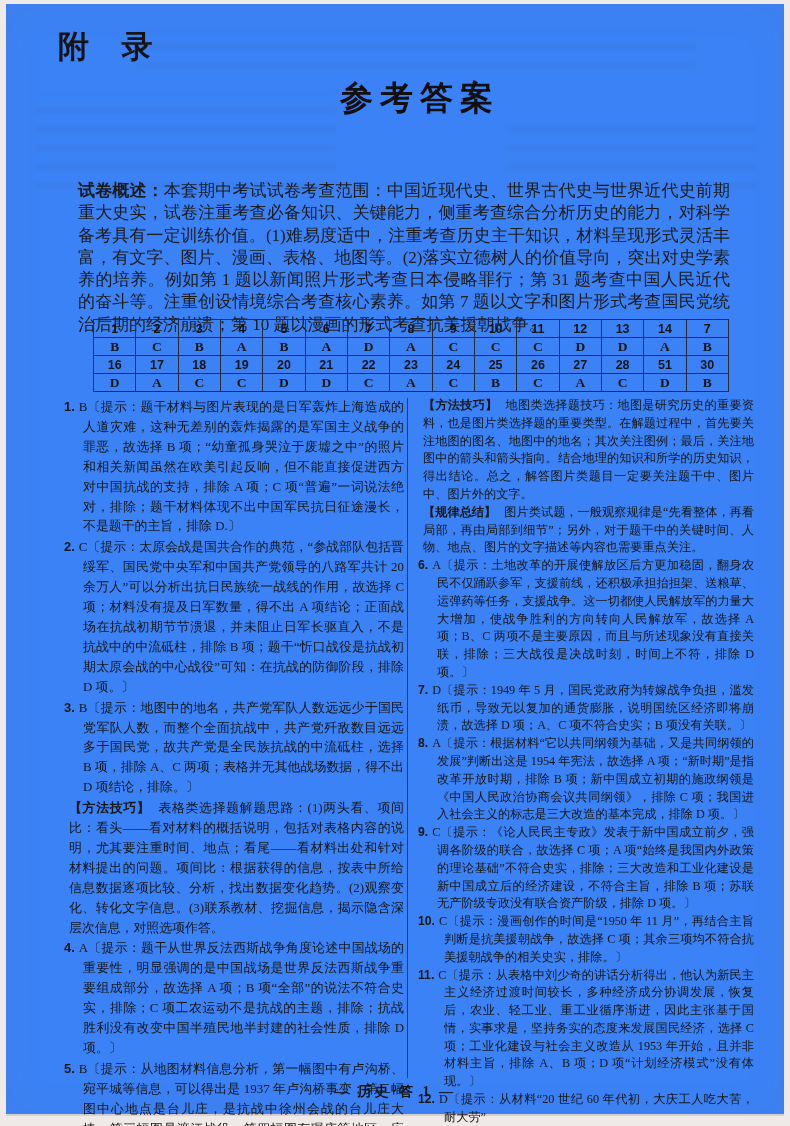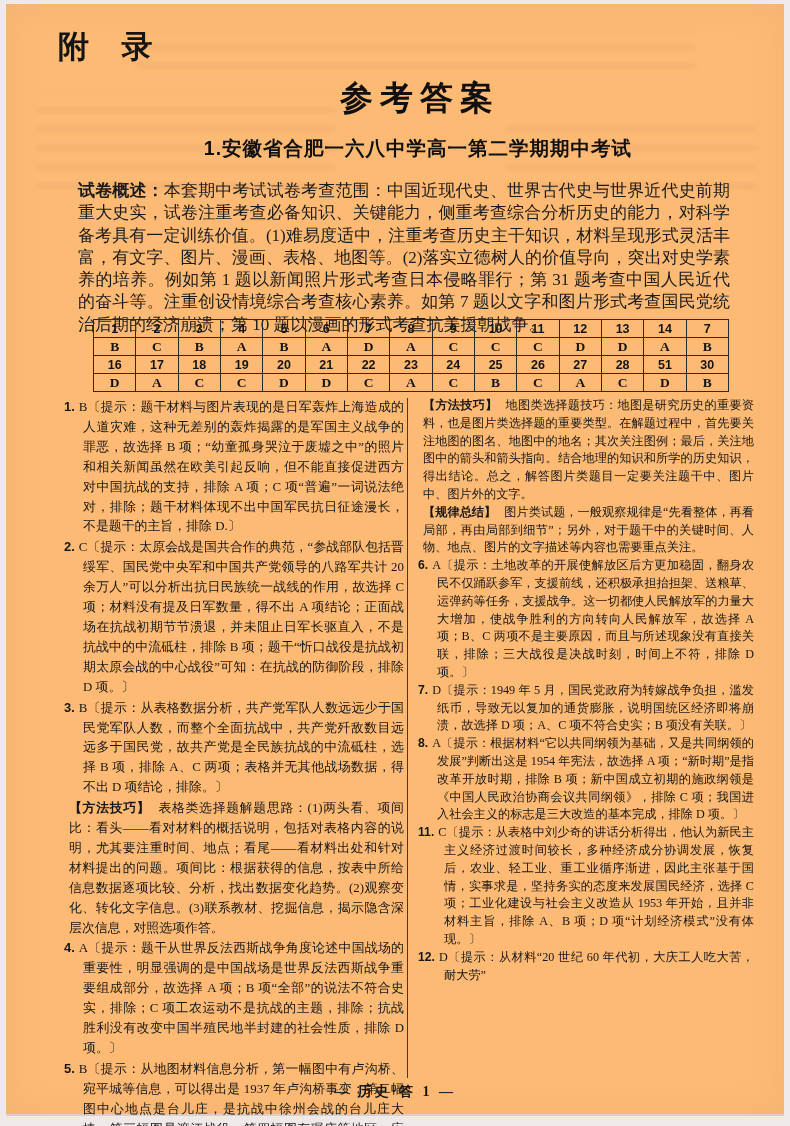--- a/index.html
+++ b/index.html
@@ -5,21 +5,21 @@
   html, body {
     margin: 0; padding: 0;
     width: 790px; height: 1126px;
     overflow: hidden;
     background: #efe9e7;
     font-family: "Liberation Serif", serif;
   }
   .page {
     position: absolute;
     left: 6px; top: 4px; right: 6px; bottom: 10px;
-    background: #fdba74;
+    background: #3b82f6;
     box-shadow: inset 0 -2px 0 #d8d0ce, inset 0 0 40px rgba(120,105,100,0.08);
   }
   
   .bleed {
     position: absolute;
     background: repeating-linear-gradient(0deg,
       transparent 0 13px, rgba(70,60,58,0.10) 13px 19px);
     filter: blur(2px);
     opacity: .55;
     pointer-events: none;
@@ -116,21 +116,20 @@
 <div class="page">
 
   <div class="bleed" style="left:130px; top:26px; width:560px; height:52px;"></div>
   <div class="bleed" style="left:30px; top:88px; width:300px; height:110px;"></div>
   <div class="bleed" style="left:500px; top:118px; width:250px; height:80px;"></div>
 
   <div class="corner-label">附 录</div>
 
   <div class="main-title">参考答案</div>
 
-  <div class="section-title">1.安徽省合肥一六八中学高一第二学期期中考试</div>
 
   <div class="overview">
     <span class="ov-label">试卷概述：</span><span>本套期中考试试卷考查范围：中国近现代史、世界古代史与世界近代史前期重大史实，试卷注重考查必备知识、关键能力，侧重考查综合分析历史的能力，对科学备考具有一定训练价值。(1)难易度适中，注重考查历史主干知识，材料呈现形式灵活丰富，有文字、图片、漫画、表格、地图等。(2)落实立德树人的价值导向，突出对史学素养的培养。例如第 1 题以新闻照片形式考查日本侵略罪行；第 31 题考查中国人民近代的奋斗等。注重创设情境综合考查核心素养。如第 7 题以文字和图片形式考查国民党统治后期的经济崩溃；第 10 题以漫画的形式考查抗美援朝战争。</span>
   </div>
 
   <table class="answers">
     <tbody>
         <tr class="num-row">
           <td>1</td>
           <td>2</td>
@@ -200,30 +199,32 @@
           <td>B</td>
         </tr>
       </tbody>
   </table>
 
   <div class="columns-divider"></div>
 
   <div class="col col-left">
       <p class="item"><span class="num">1.</span><span class="lead">B〔提示：</span><span class="body">题干材料与图片表现的是日军轰炸上海造成的人道灾难，这种无差别的轰炸揭露的是军国主义战争的罪恶，故选择 B 项；“幼童孤身哭泣于废墟之中”的照片和相关新闻虽然在欧美引起反响，但不能直接促进西方对中国抗战的支持，排除 A 项；C 项“普遍”一词说法绝对，排除；题干材料体现不出中国军民抗日征途漫长，不是题干的主旨，排除 D.〕</span></p>
       <p class="item"><span class="num">2.</span><span class="lead">C〔提示：</span><span class="body">太原会战是国共合作的典范，“参战部队包括晋绥军、国民党中央军和中国共产党领导的八路军共计 20 余万人”可以分析出抗日民族统一战线的作用，故选择 C 项；材料没有提及日军数量，得不出 A 项结论；正面战场在抗战初期节节溃退，并未阻止日军长驱直入，不是抗战中的中流砥柱，排除 B 项；题干“忻口战役是抗战初期太原会战的中心战役”可知：在抗战的防御阶段，排除 D 项。〕</span></p>
-      <p class="item"><span class="num">3.</span><span class="lead">B〔提示：</span><span class="body">从表格数据分析，共产党军队人数远远少于国民党军队人数，而整个全面抗战中，共产党歼敌数目远远多于国民党，故共产党是全民族抗战的中流砥柱，选择 B 项，排除 A、C 两项；表格并无其他战场数据，得不出 D 项结论，排除。〕</span></p>
+      <p class="item"><span class="num">3.</span><span class="lead">B〔提示：</span><span class="body">地图中的地名，共产党军队人数远远少于国民党军队人数，而整个全面抗战中，共产党歼敌数目远远多于国民党，故共产党是全民族抗战的中流砥柱，选择 B 项，排除 A、C 两项；表格并无其他战场数据，得不出 D 项结论，排除。〕</span></p>
       <p class="box"><span class="box-label">【方法技巧】</span><span class="box-text">表格类选择题解题思路：(1)两头看、项间比：看头——看对材料的概括说明，包括对表格内容的说明，尤其要注重时间、地点；看尾——看材料出处和针对材料提出的问题。项间比：根据获得的信息，按表中所给信息数据逐项比较、分析，找出数据变化趋势。(2)观察变化、转化文字信息。(3)联系教材、挖掘信息，揭示隐含深层次信息，对照选项作答。</span></p>
       <p class="item"><span class="num">4.</span><span class="lead">A〔提示：</span><span class="body">题干从世界反法西斯战争角度论述中国战场的重要性，明显强调的是中国战场是世界反法西斯战争重要组成部分，故选择 A 项；B 项“全部”的说法不符合史实，排除；C 项工农运动不是抗战的主题，排除；抗战胜利没有改变中国半殖民地半封建的社会性质，排除 D 项。〕</span></p>
       <p class="item"><span class="num">5.</span><span class="lead">B〔提示：</span><span class="body">从地图材料信息分析，第一幅图中有卢沟桥、宛平城等信息，可以得出是 1937 年卢沟桥事变；第二幅图中心地点是台儿庄，是抗战中徐州会战的台儿庄大捷；第三幅图是渡江战役；第四幅图有碾庄等地区，应该是解放战争时期的淮海战役，故顺序应为 B 项。〕</span></p>
     </div>
   <div class="col col-right">
       <p class="box"><span class="box-label">【方法技巧】</span><span class="box-text">地图类选择题技巧：地图是研究历史的重要资料，也是图片类选择题的重要类型。在解题过程中，首先要关注地图的图名、地图中的地名；其次关注图例；最后，关注地图中的箭头和箭头指向。结合地理的知识和所学的历史知识，得出结论。总之，解答图片类题目一定要关注题干中、图片中、图片外的文字。</span></p>
       <p class="box"><span class="box-label">【规律总结】</span><span class="box-text">图片类试题，一般观察规律是“先看整体，再看局部，再由局部到细节”；另外，对于题干中的关键时间、人物、地点、图片的文字描述等内容也需要重点关注。</span></p>
       <p class="item"><span class="num">6.</span><span class="lead">A〔提示：</span><span class="body">土地改革的开展使解放区后方更加稳固，翻身农民不仅踊跃参军，支援前线，还积极承担抬担架、送粮草、运弹药等任务，支援战争。这一切都使人民解放军的力量大大增加，使战争胜利的方向转向人民解放军，故选择 A 项；B、C 两项不是主要原因，而且与所述现象没有直接关联，排除；三大战役是决战时刻，时间上不符，排除 D 项。〕</span></p>
       <p class="item"><span class="num">7.</span><span class="lead">D〔提示：</span><span class="body">1949 年 5 月，国民党政府为转嫁战争负担，滥发纸币，导致无以复加的通货膨胀，说明国统区经济即将崩溃，故选择 D 项；A、C 项不符合史实；B 项没有关联。〕</span></p>
       <p class="item"><span class="num">8.</span><span class="lead">A〔提示：</span><span class="body">根据材料“它以共同纲领为基础，又是共同纲领的发展”判断出这是 1954 年宪法，故选择 A 项；“新时期”是指改革开放时期，排除 B 项；新中国成立初期的施政纲领是《中国人民政治协商会议共同纲领》，排除 C 项；我国进入社会主义的标志是三大改造的基本完成，排除 D 项。〕</span></p>
+      <p class="item"><span class="num">9.</span><span class="lead">C〔提示：</span><span class="body">《论人民民主专政》发表于新中国成立前夕，强调各阶级的联合，故选择 C 项；A 项“始终是我国内外政策的理论基础”不符合史实，排除；三大改造和工业化建设是新中国成立后的经济建设，不符合主旨，排除 B 项；苏联无产阶级专政没有联合资产阶级，排除 D 项。〕</span></p>
+      <p class="item w2"><span class="num">10.</span><span class="lead">C〔提示：</span><span class="body">漫画创作的时间是“1950 年 11 月”，再结合主旨判断是抗美援朝战争，故选择 C 项；其余三项均不符合抗美援朝战争的相关史实，排除。〕</span></p>
       <p class="item w2"><span class="num">11.</span><span class="lead">C〔提示：</span><span class="body">从表格中刘少奇的讲话分析得出，他认为新民主主义经济过渡时间较长，多种经济成分协调发展，恢复后，农业、轻工业、重工业循序渐进，因此主张基于国情，实事求是，坚持务实的态度来发展国民经济，选择 C 项；工业化建设与社会主义改造从 1953 年开始，且并非材料主旨，排除 A、B 项；D 项“计划经济模式”没有体现。〕</span></p>
       <p class="item w2"><span class="num">12.</span><span class="lead">D〔提示：</span><span class="body">从材料“20 世纪 60 年代初，大庆工人吃大苦，耐大劳”</span></p>
     </div>
 
   <div class="footer">— 历史·答 1 —</div>
 
 </div>
 
 </body></html>

